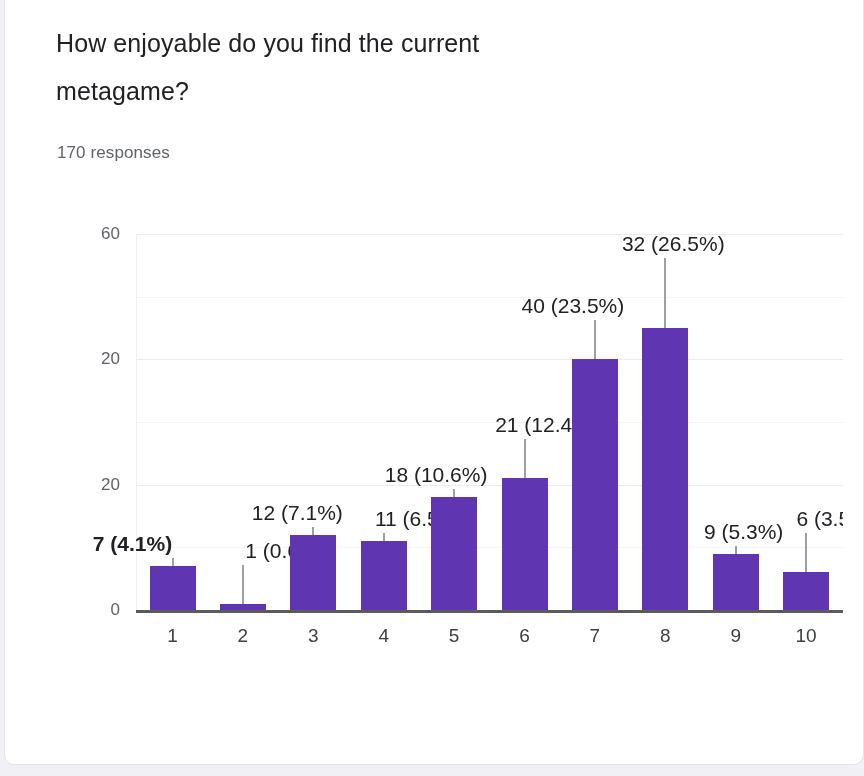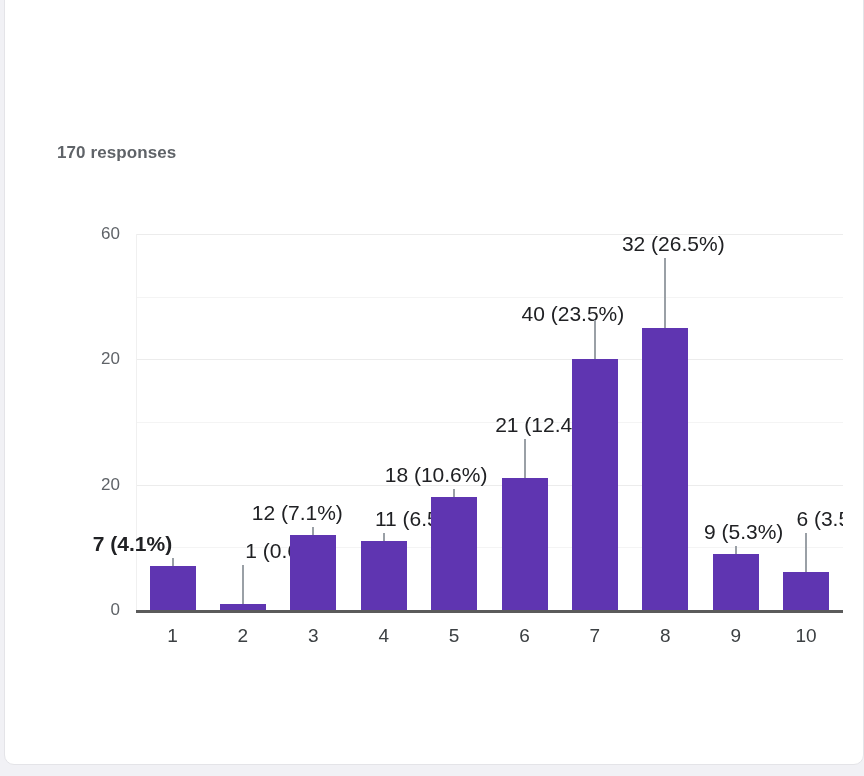--- a/index.html
+++ b/index.html
@@ -58,21 +58,20 @@
     letter-spacing: 0.2px;
   }
 
   #responses-count {
     position: absolute;
     left: 52px;
     top: 152px;
     font-size: 17px;
     color: #5f6368;
     letter-spacing: 0.1px;
-    font-weight: bold;
   }
 
   
   #chart {
     position: absolute;
     left: 0;
     top: 0;
     width: 864px;
     height: 776px;
   }
@@ -146,20 +145,21 @@
     width: 30px;
     height: 470px;
     background: #ffffff;
   }
 </style>
 </head>
 <body>
 
 <div id="card">
 
+  <div id="question-title">How enjoyable do you find the current metagame?</div>
 
 
   <div id="responses-count">170 responses</div>
 
   <div id="chart">
       <div class="gridline major" style="top: 619px;"></div>
       <div class="gridline" style="top: 556.333px;"></div>
       <div class="gridline major" style="top: 493.667px;"></div>
       <div class="gridline" style="top: 431px;"></div>
       <div class="gridline major" style="top: 368.333px;"></div>
@@ -188,21 +188,21 @@
       <div class="x-tick-label" style="left: 378.7px;">4</div>
       <div class="bar" title="5: 18 (10.6%)" style="left: 426.1px; top: 506.2px; width: 46px; height: 112.8px; background: rgb(95, 53, 177);"></div>
       <div class="bar-label" style="left: 431.1px; top: 472.2px;">18 (10.6%)</div>
       <div class="leader-line" style="left: 448.1px; top: 498.2px; height: 8px;"></div>
       <div class="x-tick-label" style="left: 449.1px;">5</div>
       <div class="bar" title="6: 21 (12.4%)" style="left: 496.5px; top: 487.4px; width: 46px; height: 131.6px; background: rgb(95, 53, 177);"></div>
       <div class="bar-label" style="left: 541.5px; top: 422.4px;">21 (12.4%)</div>
       <div class="leader-line" style="left: 518.5px; top: 448.4px; height: 39px;"></div>
       <div class="x-tick-label" style="left: 519.5px;">6</div>
       <div class="bar" title="7: 40 (23.5%)" style="left: 566.9px; top: 368.333px; width: 46px; height: 250.667px; background: rgb(95, 53, 177);"></div>
-      <div class="bar-label" style="left: 567.9px; top: 303.333px; margin-top: 8px;">40 (23.5%)</div>
+      <div class="bar-label" style="left: 567.9px; top: 303.333px;">40 (23.5%)</div>
       <div class="leader-line" style="left: 588.9px; top: 329.333px; height: 39px;"></div>
       <div class="x-tick-label" style="left: 589.9px;">7</div>
       <div class="bar" title="8: 45 (26.5%)" style="left: 637.3px; top: 337px; width: 46px; height: 282px; background: rgb(95, 53, 177);"></div>
       <div class="bar-label" style="left: 668.3px; top: 241px;">32 (26.5%)</div>
       <div class="leader-line" style="left: 659.3px; top: 267px; height: 70px;"></div>
       <div class="x-tick-label" style="left: 660.3px;">8</div>
       <div class="bar" title="9: 9 (5.3%)" style="left: 707.7px; top: 562.6px; width: 46px; height: 56.4px; background: rgb(95, 53, 177);"></div>
       <div class="bar-label" style="left: 738.7px; top: 528.6px;">9 (5.3%)</div>
       <div class="leader-line" style="left: 729.7px; top: 554.6px; height: 8px;"></div>
       <div class="x-tick-label" style="left: 730.7px;">9</div>

